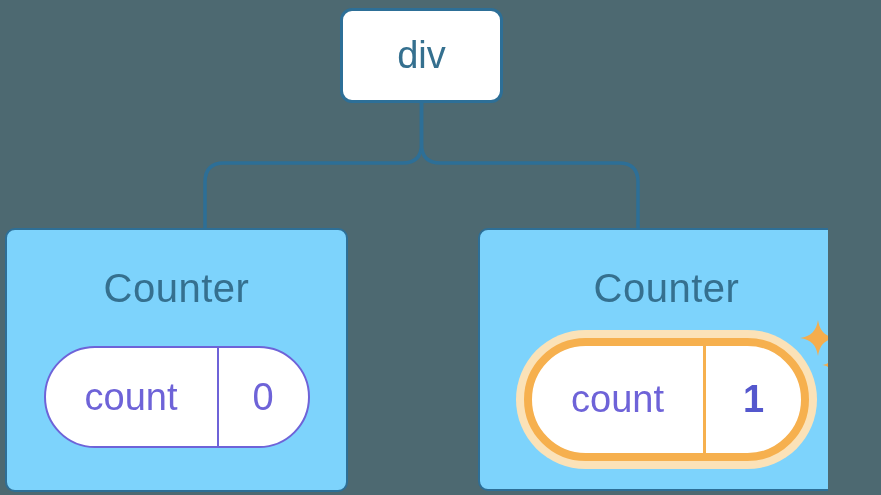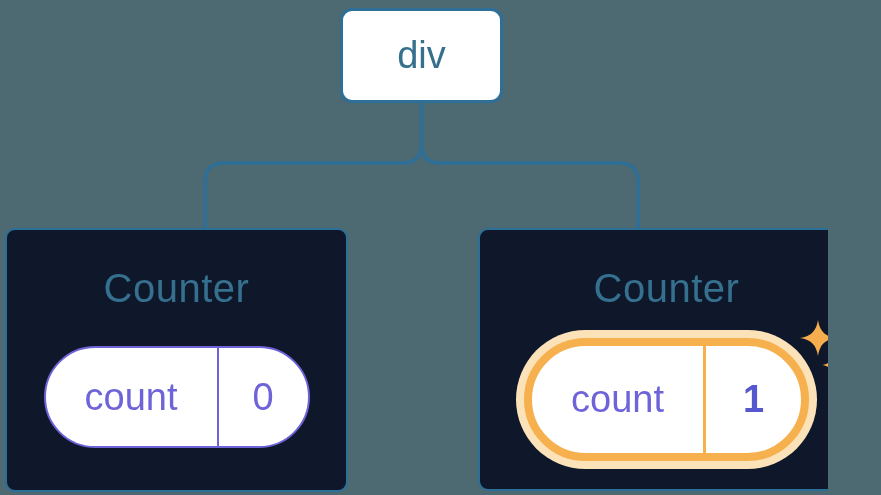--- a/index.html
+++ b/index.html
@@ -48,21 +48,21 @@
     align-items: center;
     justify-content: center;
     font-size: 38px;
     color: var(--node-text);
     font-weight: 500;
   }
 
   .card {
     position: absolute;
     top: 228px;
-    background: #0f172a;
+    background: #7dd3fc;
     border: 2px solid var(--node-border);
     border-radius: 10px;
     display: flex;
     flex-direction: column;
     align-items: center;
     padding-top: 34px;
   }
   .card-left  { left: 5px;   width: 343px; height: 264px; }
   .card-right { left: 478px; width: 377px; height: 263px; }
 

